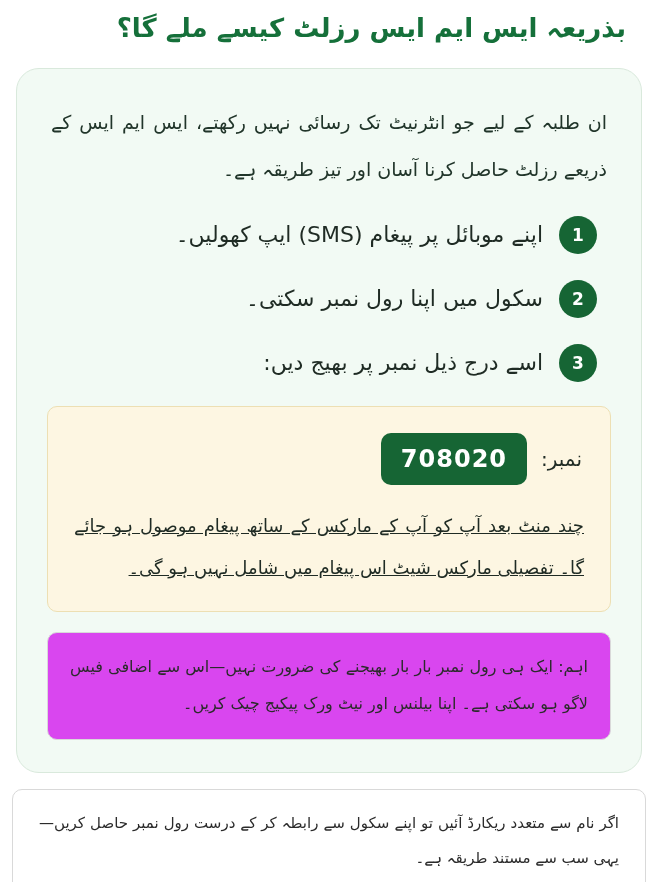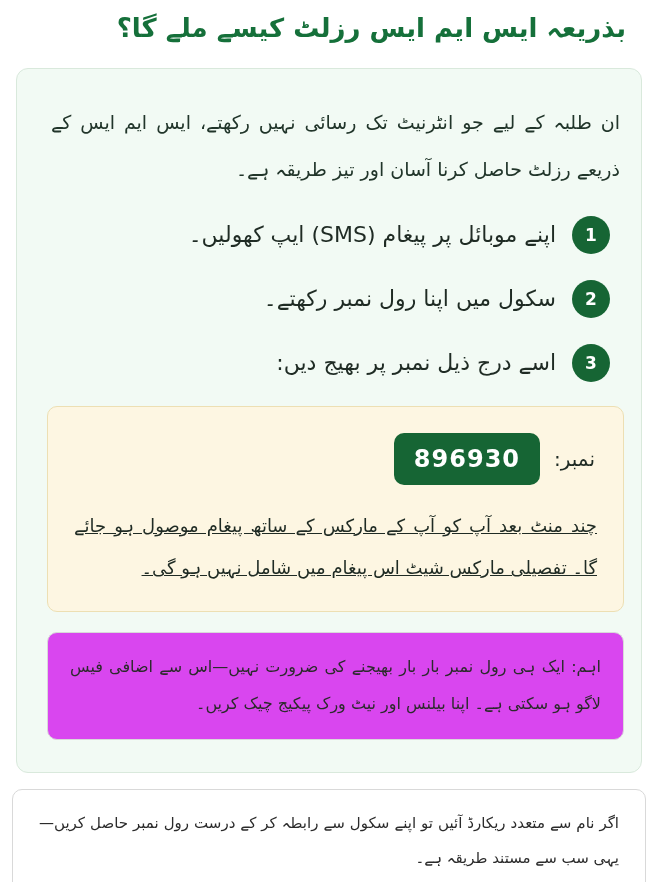--- a/index.html
+++ b/index.html
@@ -49,22 +49,22 @@
     color:var(--title_green);
     text-align:start;
     line-height:1.4;
   }
 
   
   .card{
     margin:0 16px 0 16px;
     background:var(--card_bg);
     border:1px solid var(--card_border);
-    border-radius:12px;
-    padding:30px 17px 32px 30px;
+    border-radius:23px;
+    padding:30px 30px 32px 30px;
   }
   .intro{
     margin:0 4px 22px 4px;
     font-size:19px;
     line-height:2.45;
     text-align:justify;
     color:var(--body_text);
   }
 
   
@@ -183,32 +183,32 @@
 
     <p class="intro">ان طلبہ کے لیے جو انٹرنیٹ تک رسائی نہیں رکھتے، ایس ایم ایس کے ذریعے رزلٹ حاصل کرنا آسان اور تیز طریقہ ہے۔</p>
 
     <ol class="steps">
       <li class="step">
         <span class="step-badge">1</span>
         <span class="step-text"><span>اپنے موبائل پر پیغام (SMS) ایپ کھولیں۔</span><b></b><span></span></span>
       </li>
       <li class="step">
         <span class="step-badge">2</span>
-        <span class="step-text"><span>سکول میں اپنا </span><b>رول نمبر</b><span> رکھتے۔</span></span>
+        <span class="step-text"><span>سکول میں اپنا </span><b>رول نمبر</b><span> سکتی۔</span></span>
       </li>
       <li class="step">
         <span class="step-badge">3</span>
         <span class="step-text"><span>اسے درج ذیل نمبر پر بھیج دیں:</span><b></b><span></span></span>
       </li>
     </ol>
 
     <div class="highlight">
       <div class="number-row">
         <span class="number-label">نمبر:</span>
-        <span class="number-badge">896930</span>
+        <span class="number-badge">708020</span>
       </div>
       <p class="highlight-desc">چند منٹ بعد آپ کو آپ کے مارکس کے ساتھ پیغام موصول ہو جائے گا۔ تفصیلی مارکس شیٹ اس پیغام میں شامل نہیں ہو گی۔</p>
     </div>
 
     <div class="note">
       <p>اہم: ایک ہی رول نمبر بار بار بھیجنے کی ضرورت نہیں—اس سے اضافی فیس لاگو ہو سکتی ہے۔ اپنا بیلنس اور نیٹ ورک پیکیج چیک کریں۔</p>
     </div>
 
   </section>
 

